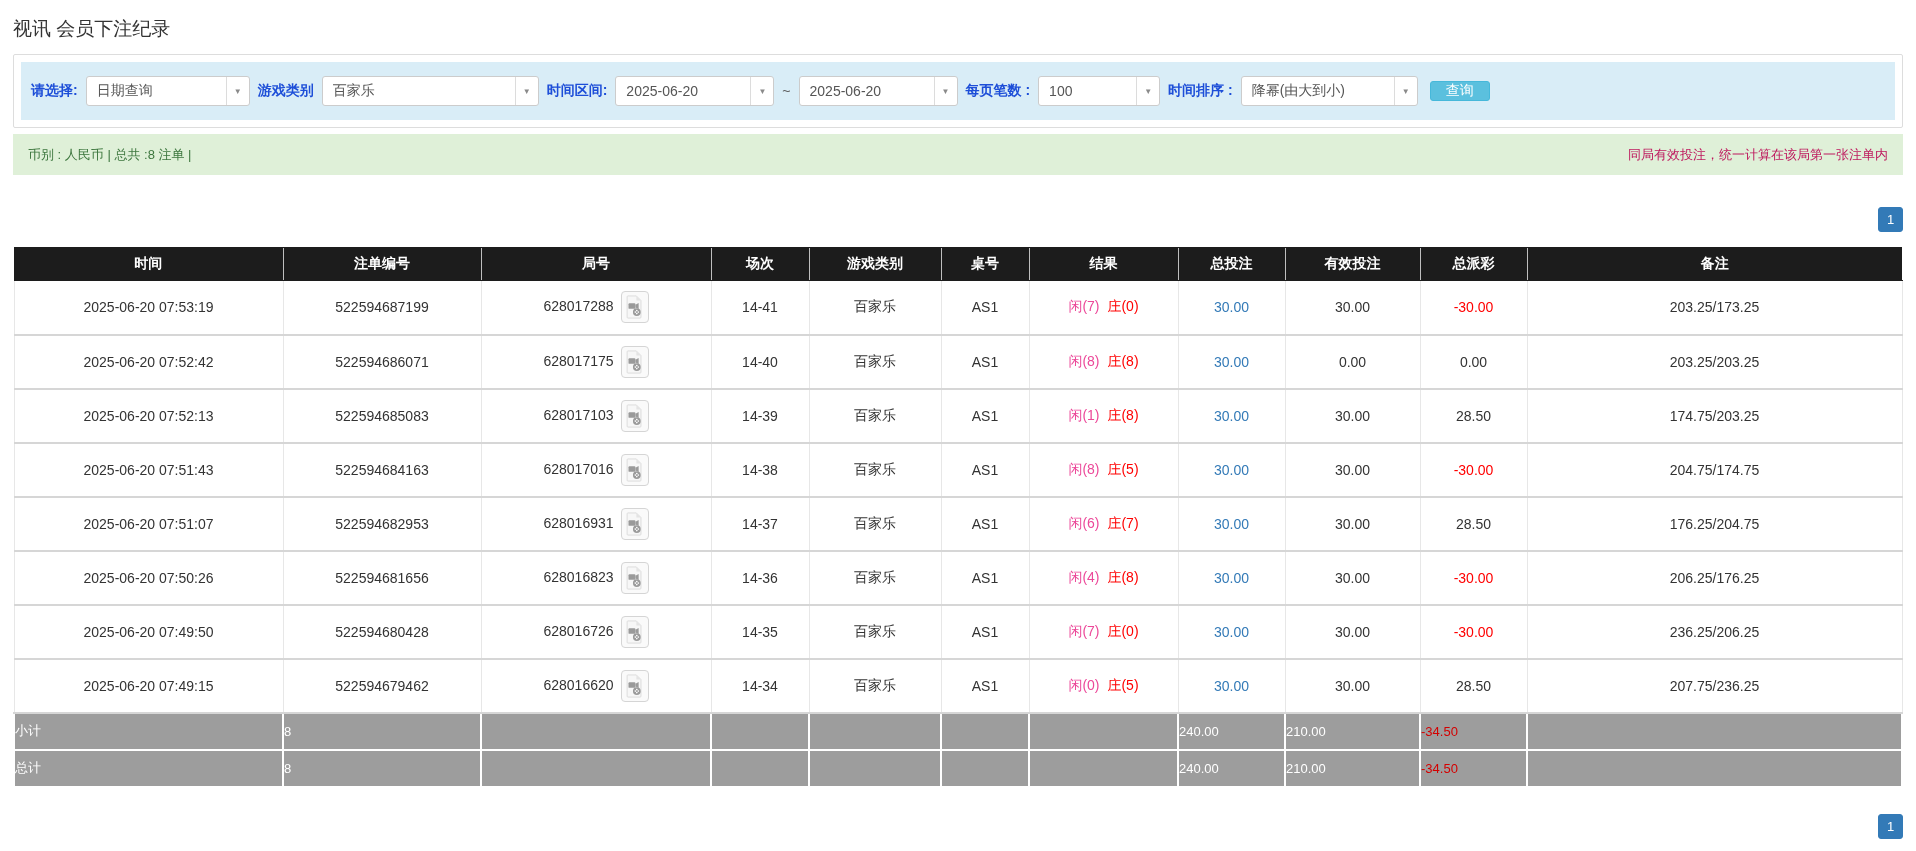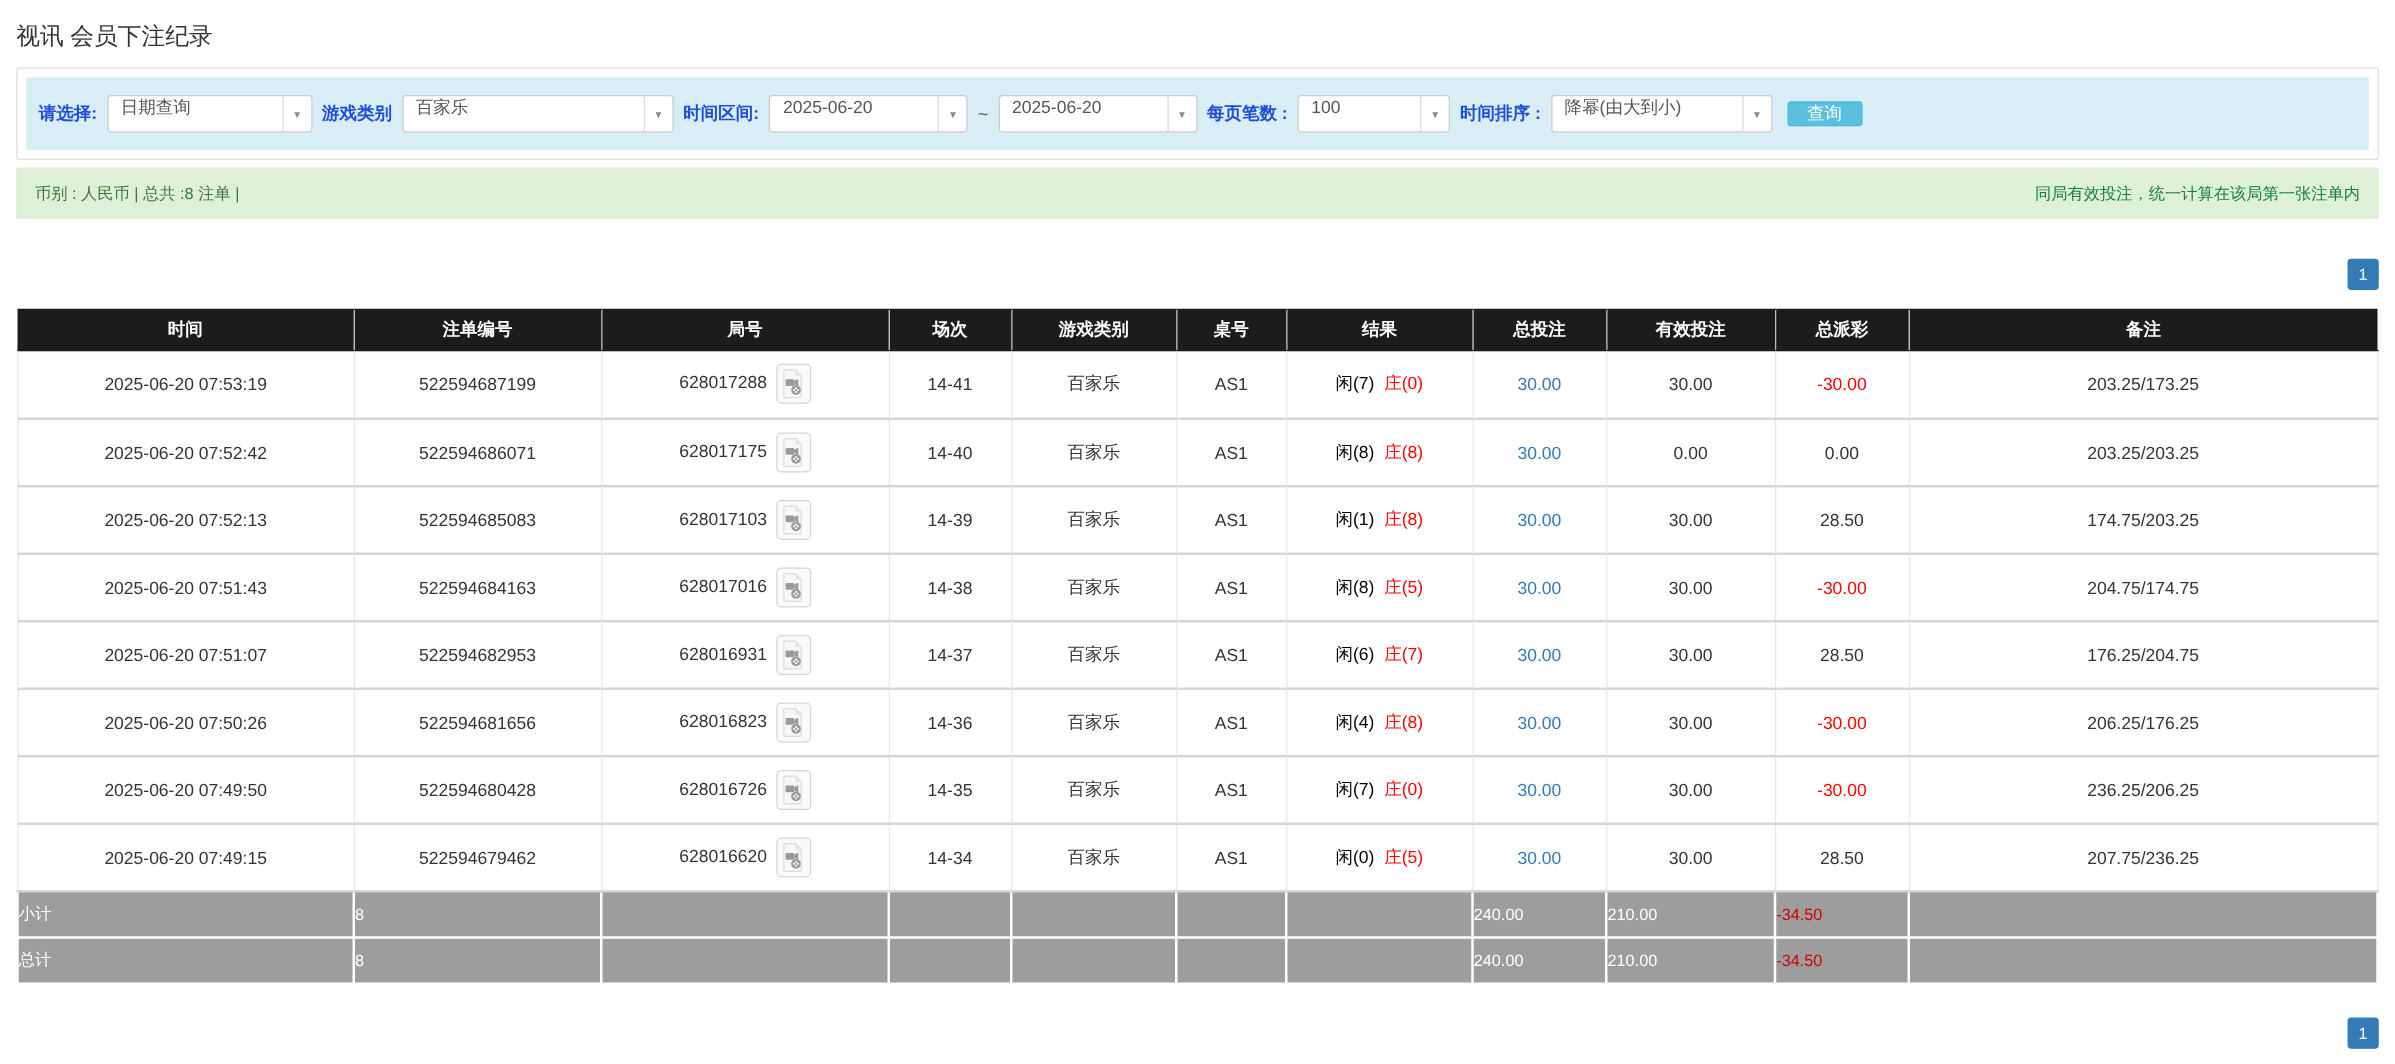--- a/index.html
+++ b/index.html
@@ -6,46 +6,46 @@
   html, body { width: 1916px; height: 851px; overflow: hidden; background: #fff;
     font-family: "Liberation Sans", "DejaVu Sans", sans-serif; }
   body { padding: 0 13px; }
 
   .page-title { font-size: 19px; font-weight: 500; color: #333; margin: 16px 0 12px; }
 
   .filter-panel { border: 1px solid #ddd; border-radius: 2px; padding: 7px; background: #fff; }
   .filter-bar { background: #d9edf7; padding: 14px 10px; display: flex; align-items: center; gap: 8px; }
   .f-label { color: #1d4ed8; font-weight: bold; font-size: 14px; white-space: nowrap; }
   .sel { background: #fff; border: 1px solid #ccc; border-radius: 3px; height: 30px;
-    display: inline-flex; font-size: 14px; color: #555; cursor: pointer; }
+    display: inline-flex; align-items: center; font-size: 14px; color: #555; cursor: pointer; }
   .sel .txt { padding: 0 10px; flex: 1; text-align: left; white-space: nowrap; overflow: hidden; }
   .sel .caret { width: 23px; align-self: stretch; border-left: 1px solid #dcdcdc;
     display: flex; align-items: center; justify-content: center; color: #8a8a8a; font-size: 8px; }
   .tilde { color: #5a5a5a; font-size: 14px; }
   .btn-search { background: #5bc0de; border: 1px solid #46b8da; color: #fff; border-radius: 3px;
     height: 20px; padding: 0 15px; font-size: 14px; margin-left: 4px; cursor: pointer; }
 
   .summary-bar { background: #dff0d8; color: #3c763d; height: 41px; margin-top: 6px;
     display: flex; align-items: center; justify-content: space-between; padding: 0 15px; font-size: 13px; }
-  .summary-notice { color: #15803d; font-size: 13px; }
+  .summary-notice { color: #be185d; font-size: 13px; }
 
   .pagination { display: flex; justify-content: flex-end; }
   .pagination-top { margin: 32px 0 15px; }
   .pagination-bottom { margin-top: 26px; }
   .page-btn { min-width: 25px; height: 25px; background: #337ab7; border: 1px solid #337ab7;
     color: #fff; border-radius: 3px; display: flex; align-items: center; justify-content: center;
     font-size: 13px; cursor: pointer; }
 
   table.records { width: 100%; border-collapse: collapse; table-layout: fixed; }
   thead th { background: #1c1c1c; color: #fff; height: 33px; font-size: 14px; font-weight: bold;
     border-top: 1px solid #1c1c1c; border-bottom: 1px solid #1c1c1c; }
   thead th + th { border-left: 1px solid #bfbfbf; }
   tbody td { height: 54px; text-align: center; font-size: 14px; color: #333; background: #fff;
     border: 1px solid #e7e7e7; border-bottom: 2px solid #d6d6d6; }
-  .result-player { color: #000000; }
+  .result-player { color: #ec4899; }
   .result-banker { color: #ff0000; margin-left: 4px; }
   .link-blue { color: #337ab7; cursor: pointer; }
   .neg { color: #ff0000 !important; }
   tfoot td { background: #9d9d9d; color: #fff; height: 37px; font-size: 13px;
     border: 2px solid #fff; }
   tfoot td.auto-neg.neg { color: #d40000 !important; }
 
   .vbtn { display: inline-flex; align-items: center; justify-content: center; width: 28px; height: 32px;
     border: 1px solid #d5d5d5; border-radius: 4px; background: #fafafa; margin-left: 7px;
     vertical-align: middle; cursor: pointer; padding: 0; }

